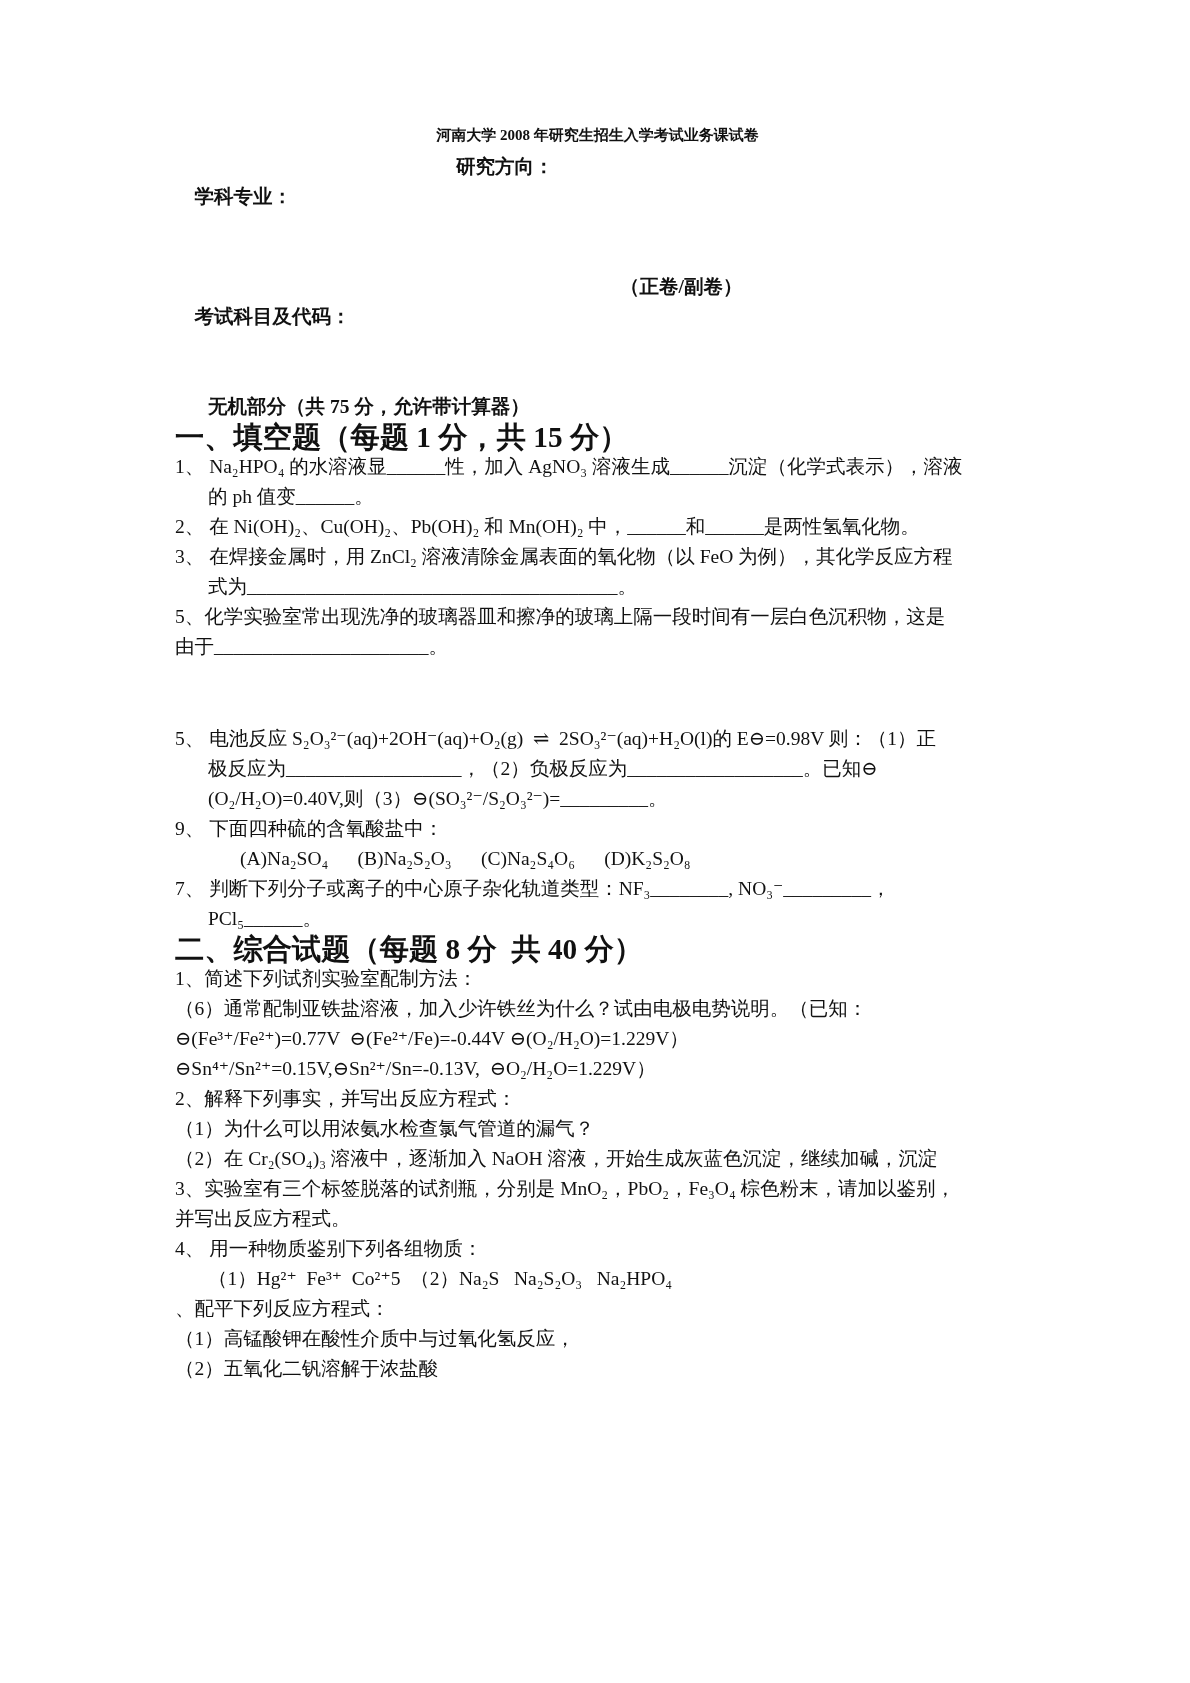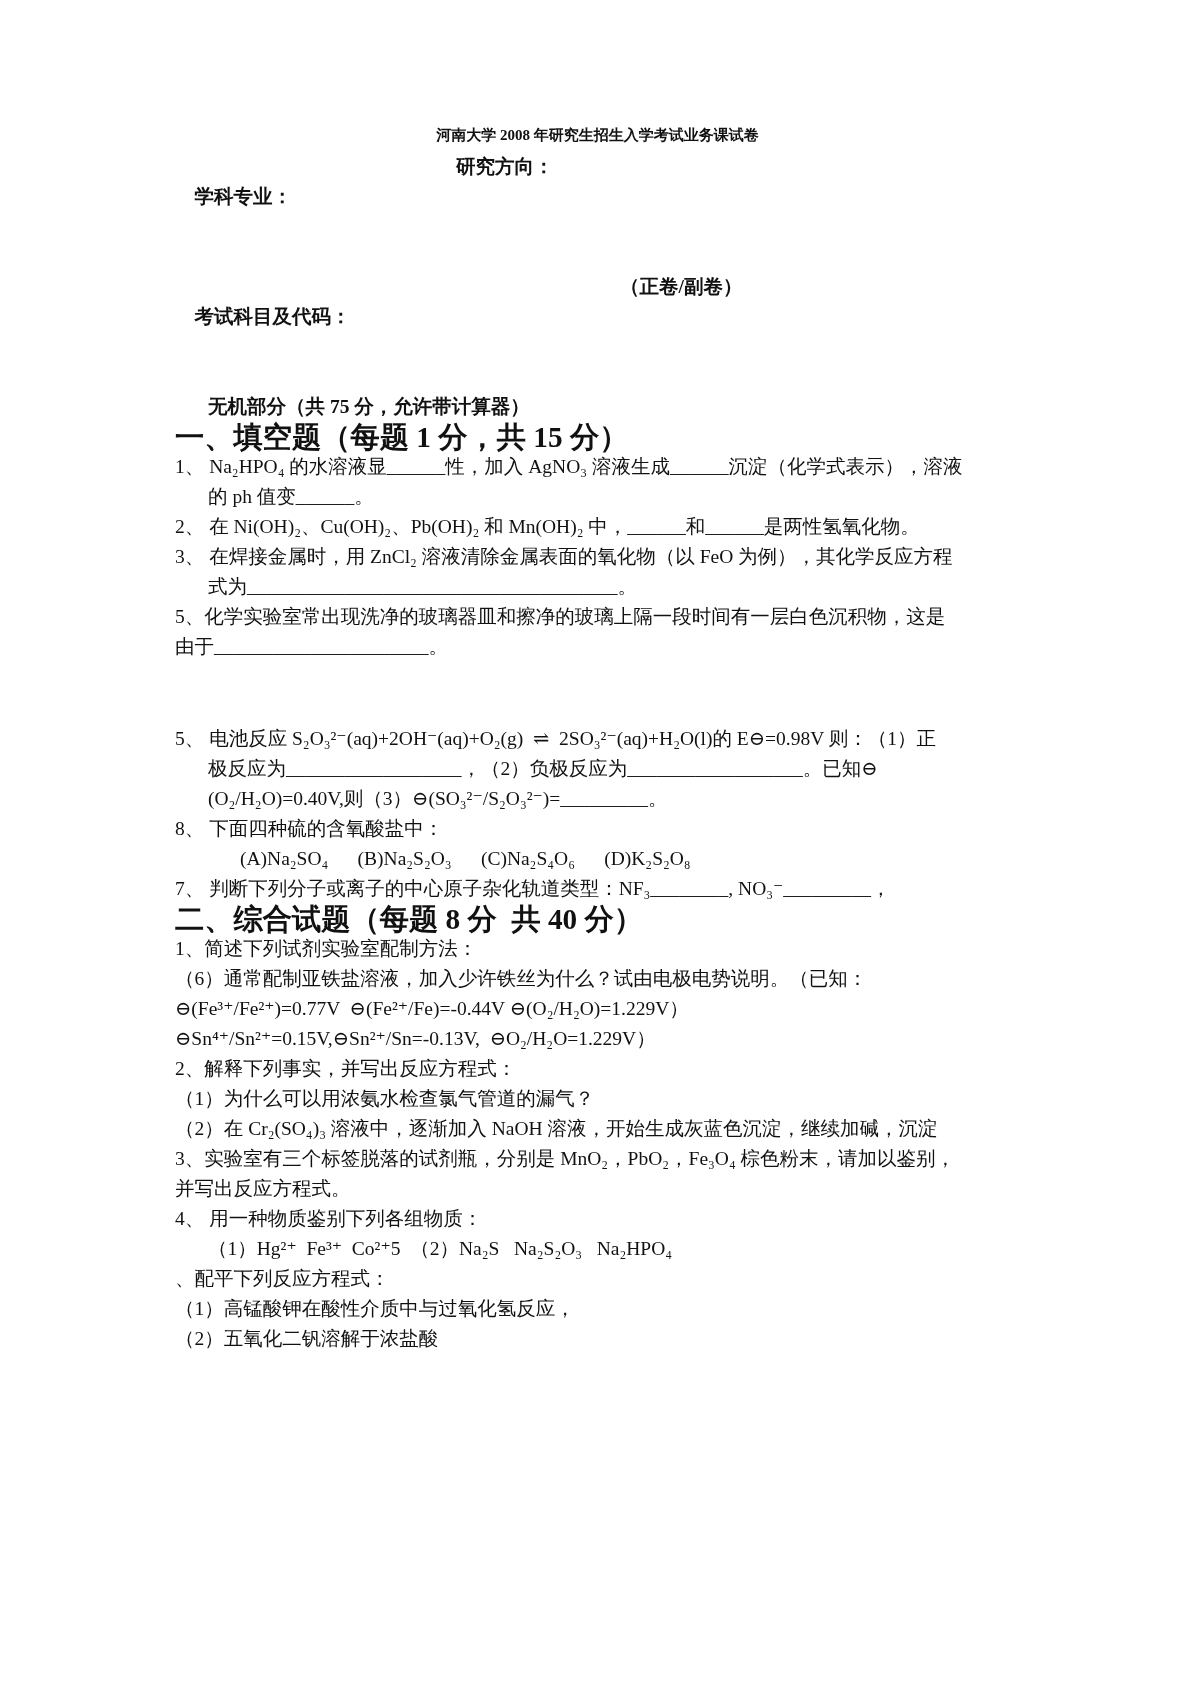--- a/index.html
+++ b/index.html
@@ -68,23 +68,24 @@
   <p class="line">1、 Na₂HPO₄ 的水溶液显______性，加入 AgNO₃ 溶液生成______沉淀（化学式表示），溶液</p>
   <p class="line indent1">的 ph 值变______。</p>
   <p class="line">2、 在 Ni(OH)₂、Cu(OH)₂、Pb(OH)₂ 和 Mn(OH)₂ 中，______和______是两性氢氧化物。</p>
   <p class="line">3、 在焊接金属时，用 ZnCl₂ 溶液清除金属表面的氧化物（以 FeO 为例），其化学反应方程</p>
   <p class="line indent1">式为______________________________________。</p>
   <p class="line">5、化学实验室常出现洗净的玻璃器皿和擦净的玻璃上隔一段时间有一层白色沉积物，这是</p>
   <p class="line">由于______________________。</p>
   <p class="line gap-before">5、 电池反应 S₂O₃²⁻(aq)+2OH⁻(aq)+O₂(g)  ⇌  2SO₃²⁻(aq)+H₂O(l)的 E⊖=0.98V 则：（1）正</p>
   <p class="line indent1">极反应为__________________，（2）负极反应为__________________。已知⊖</p>
   <p class="line indent1">(O₂/H₂O)=0.40V,则（3）⊖(SO₃²⁻/S₂O₃²⁻)=_________。</p>
-  <p class="line">8、 下面四种硫的含氧酸盐中：</p>
+  <p class="line">9、 下面四种硫的含氧酸盐中：</p>
   <p class="line indent2">(A)Na₂SO₄      (B)Na₂S₂O₃      (C)Na₂S₄O₆      (D)K₂S₂O₈</p>
   <p class="line">7、 判断下列分子或离子的中心原子杂化轨道类型：NF₃________, NO₃⁻_________，</p>
+  <p class="line indent1">PCl₅______。</p>
 
   <h2 class="heading">二、综合试题（每题 8 分  共 40 分）</h2>
 
   <p class="line">1、简述下列试剂实验室配制方法：</p>
   <p class="line">（6）通常配制亚铁盐溶液，加入少许铁丝为什么？试由电极电势说明。（已知：</p>
   <p class="line">⊖(Fe³⁺/Fe²⁺)=0.77V  ⊖(Fe²⁺/Fe)=-0.44V ⊖(O₂/H₂O)=1.229V）</p>
   <p class="line">⊖Sn⁴⁺/Sn²⁺=0.15V,⊖Sn²⁺/Sn=-0.13V,  ⊖O₂/H₂O=1.229V）</p>
   <p class="line">2、解释下列事实，并写出反应方程式：</p>
   <p class="line">（1）为什么可以用浓氨水检查氯气管道的漏气？</p>
   <p class="line">（2）在 Cr₂(SO₄)₃ 溶液中，逐渐加入 NaOH 溶液，开始生成灰蓝色沉淀，继续加碱，沉淀</p>

